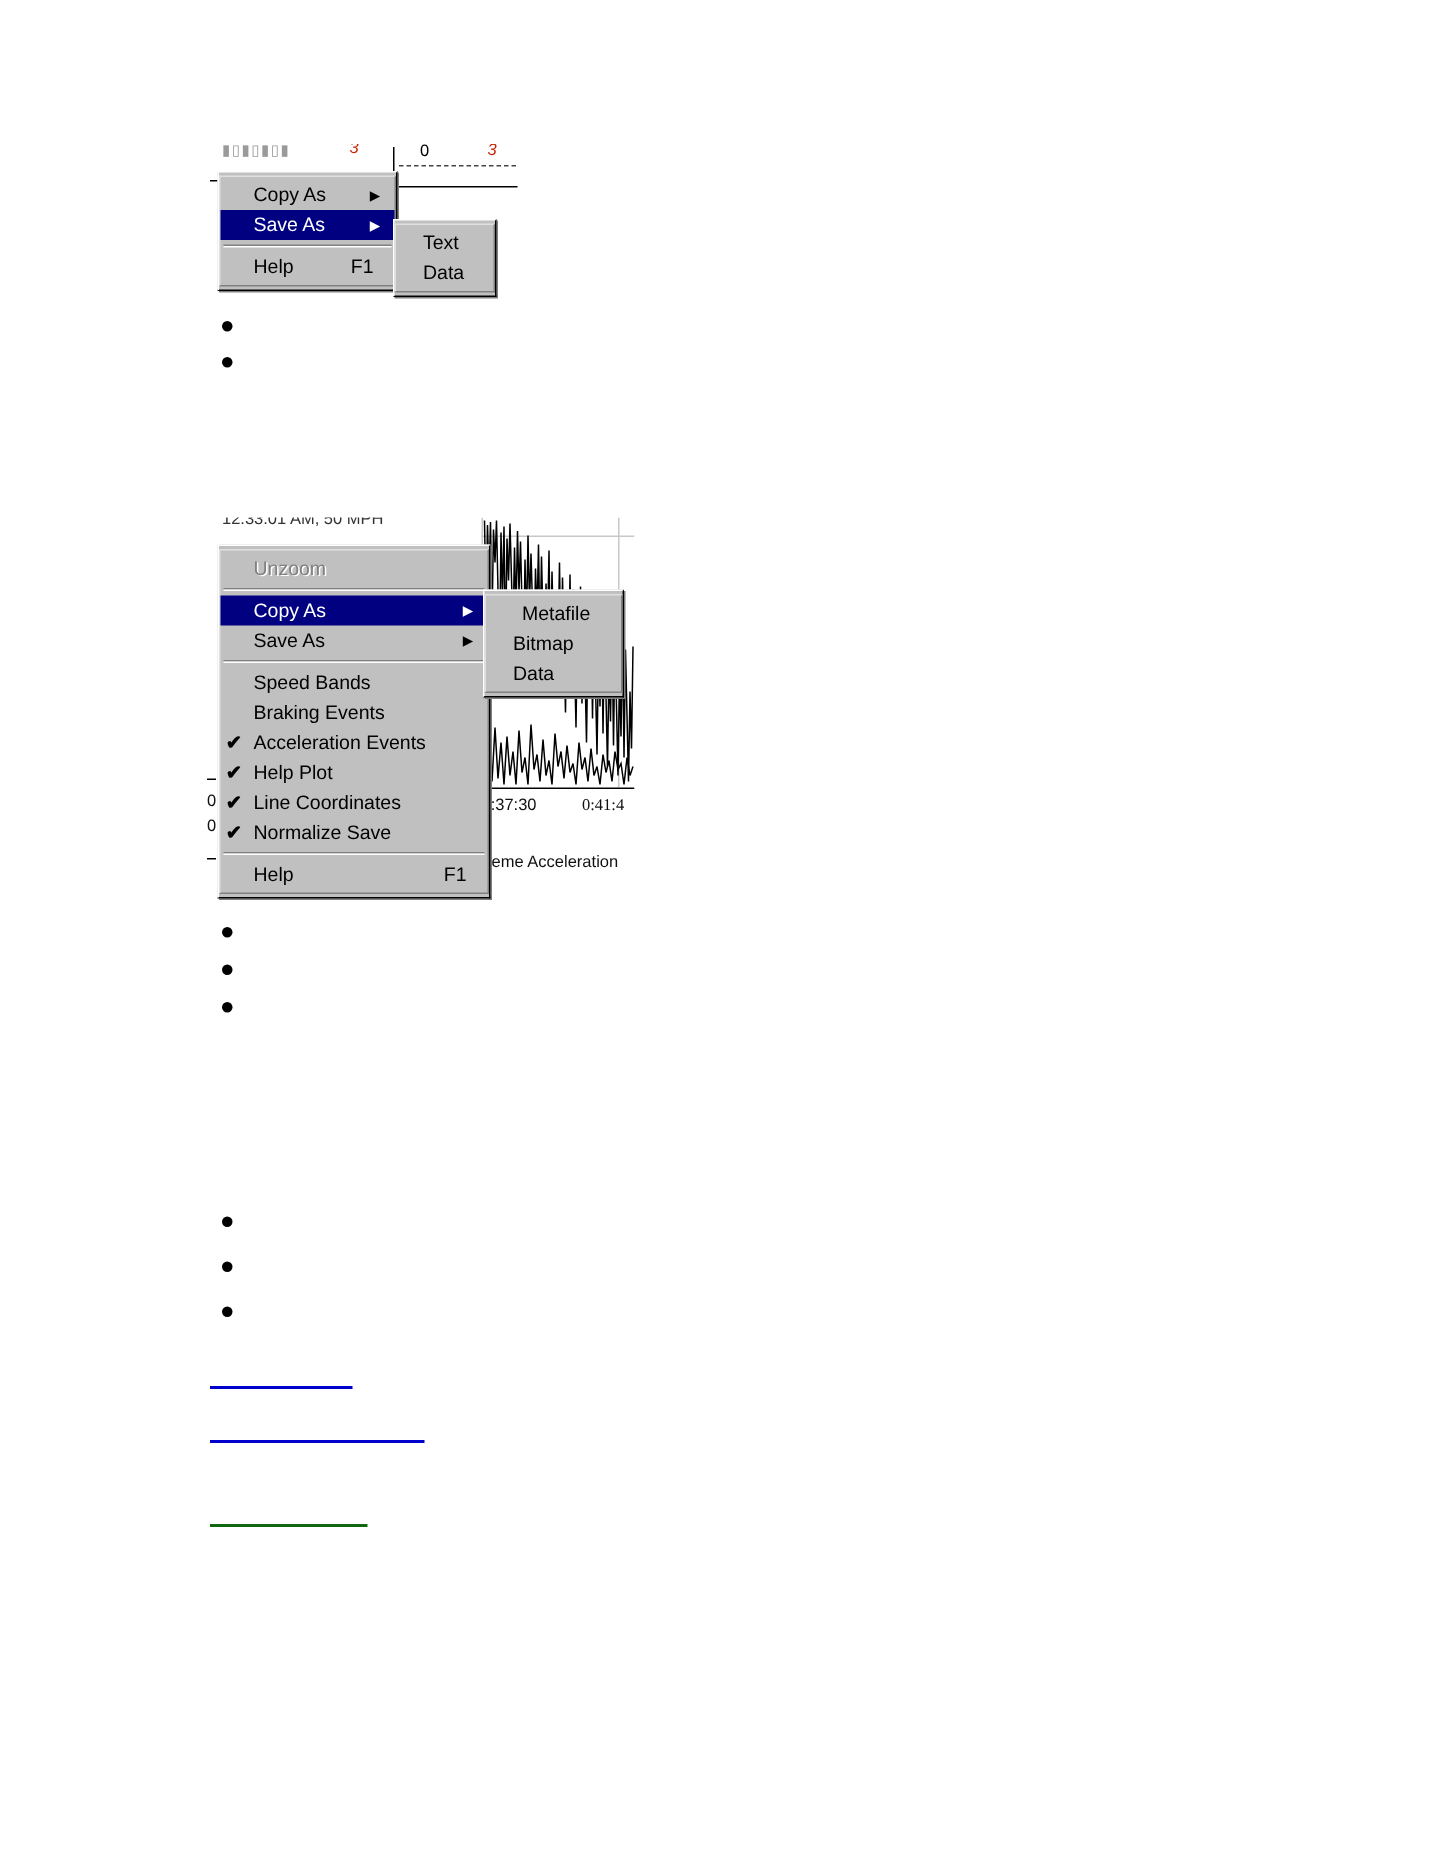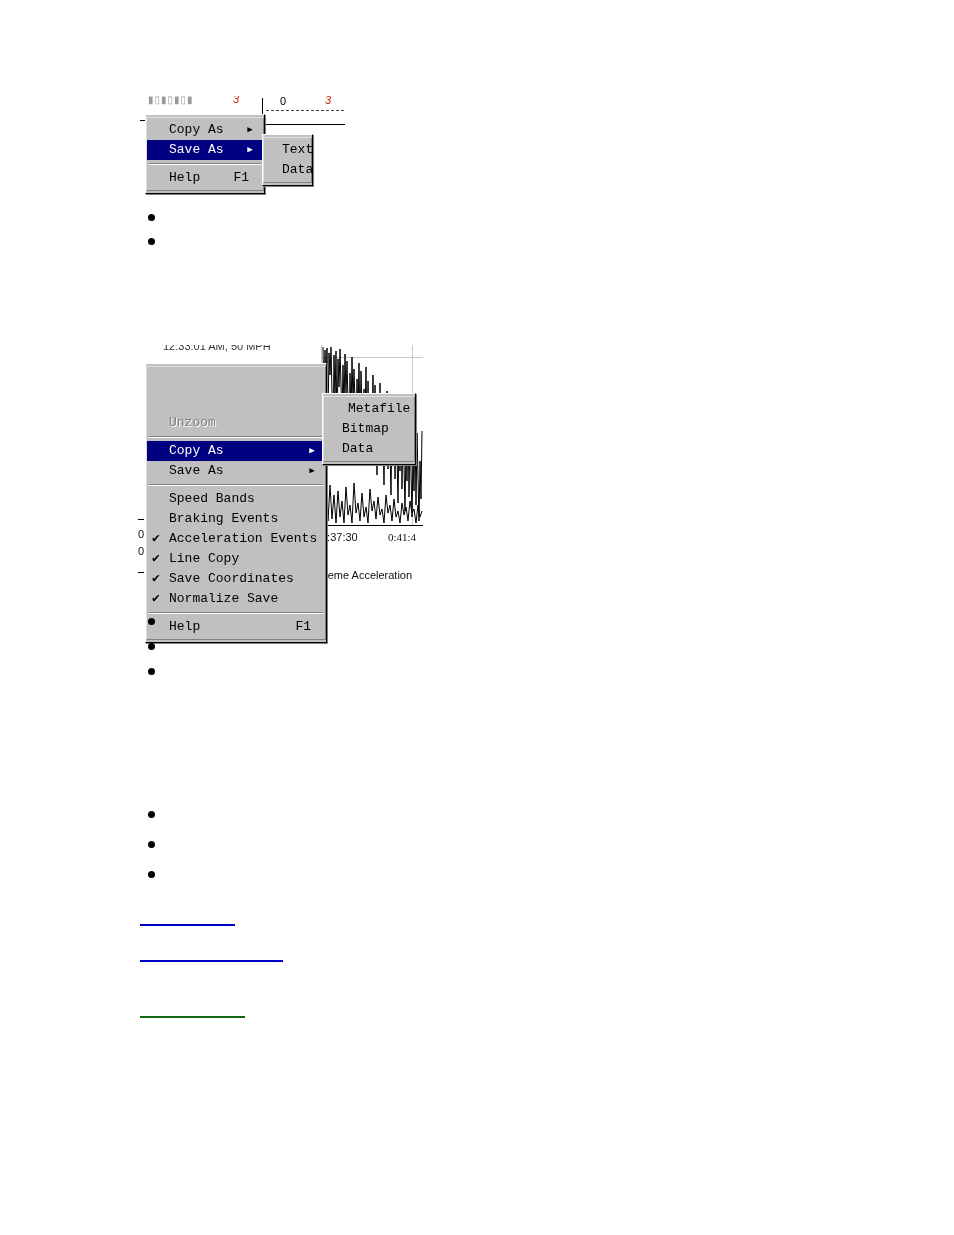--- a/index.html
+++ b/index.html
@@ -28,21 +28,20 @@
     font-size: 13px;
     color: #000000;
     box-shadow: 1px 1px 0 #808080;
   }
   .menu-inner {
     border-top: 1px solid #dfdfdf;
     border-left: 1px solid #dfdfdf;
     border-right: 1px solid #808080;
     border-bottom: 1px solid #808080;
     padding: 2px 0;
-    font-family: Liberation Mono, monospace;
   }
   .mi {
     position: relative;
     display: flex;
     align-items: center;
     height: 20px;
     line-height: 20px;
     padding: 0 6px 0 0;
     white-space: nowrap;
     cursor: default;
@@ -69,21 +68,20 @@
     text-align: center;
     font-size: 9px;
   }
   .mi.sel {
     background: #000080;
     color: #ffffff;
   }
   .mi.disabled {
     color: #808080;
     text-shadow: 1px 1px 0 #ffffff;
-    margin-top: 44px;
   }
   .sep {
     height: 0;
     margin: 3px 2px;
     border-top: 1px solid #808080;
     border-bottom: 1px solid #ffffff;
   }
 
   
   .chart-frag {
@@ -187,21 +185,21 @@
     </div>
     <div class="sep"></div>
     <div class="mi">
       <span class="check"></span>
       <span class="label">Help</span>
       <span class="accel">F1</span>
     </div>
   </div>
 </div>
 
-<div class="menu" style="left:262px; top:134px; width:51px;">
+<div class="menu" style="left:262px; top:146px; width:69px;">
   <div class="menu-inner">
     <div class="mi">
       <span class="label" style="padding-left:18px;">Text</span>
     </div>
     <div class="mi">
       <span class="label" style="padding-left:18px;">Data</span>
     </div>
   </div>
 </div>
 
@@ -210,21 +208,21 @@
 <div class="bullet" style="left:148px; top:238px;"></div>
 <span class="bullet-text" style="left:166px; top:232px;"></span>
 
 <div class="chart-frag" style="left:145px; top:345px; width:278px; height:240px;">
 
   <div class="grid-v" style="left:176px; top:0px; height:180px;"></div>
   <div class="grid-v" style="left:267px; top:0px; height:180px;"></div>
   <div class="grid-h" style="left:176px; top:12px; width:102px;"></div>
   <div class="axis-line" style="left:176px; top:180px; width:102px; height:1px;"></div>
 
-  <div class="clip-text" style="left:18px; top:-5px; color:#333333;">12:33:01 AM, 50 MPH</div>
+  <div class="clip-text" style="left:3px; top:-5px; color:#333333;">12:33:01 AM, 50 MPH</div>
 
   <svg width="278" height="182" style="position:absolute; left:0; top:0;">
     <g stroke="#000000" stroke-width="1" fill="none">
       <path d="M178 2 L179 60 L180 5 L181 40 L182 3 L183 70 L184 8 L185 30 L186 2
                L188 95 L189 10 L190 55 L191 6 L192 88 L193 14 L194 42 L195 4
                L197 78 L198 20 L199 64 L200 9 L201 50 L202 16
                L204 100 L205 28 L206 72 L207 12 L208 58 L209 24
                L211 92 L212 34 L213 66 L214 18 L215 84 L216 26
                L218 110 L219 44 L220 76 L221 22 L222 98 L223 36
                L225 120 L226 52 L227 86 L228 30 L229 104 L230 40
@@ -283,25 +281,25 @@
     <div class="mi">
       <span class="check"></span>
       <span class="label">Braking Events</span>
     </div>
     <div class="mi">
       <span class="check">✔</span>
       <span class="label">Acceleration Events</span>
     </div>
     <div class="mi">
       <span class="check">✔</span>
-      <span class="label">Line Copy</span>
+      <span class="label">Help Plot</span>
     </div>
     <div class="mi">
       <span class="check">✔</span>
-      <span class="label">Save Coordinates</span>
+      <span class="label">Line Coordinates</span>
     </div>
     <div class="mi">
       <span class="check">✔</span>
       <span class="label">Normalize Save</span>
     </div>
     <div class="sep"></div>
     <div class="mi">
       <span class="check"></span>
       <span class="label">Help</span>
       <span class="accel">F1</span>

